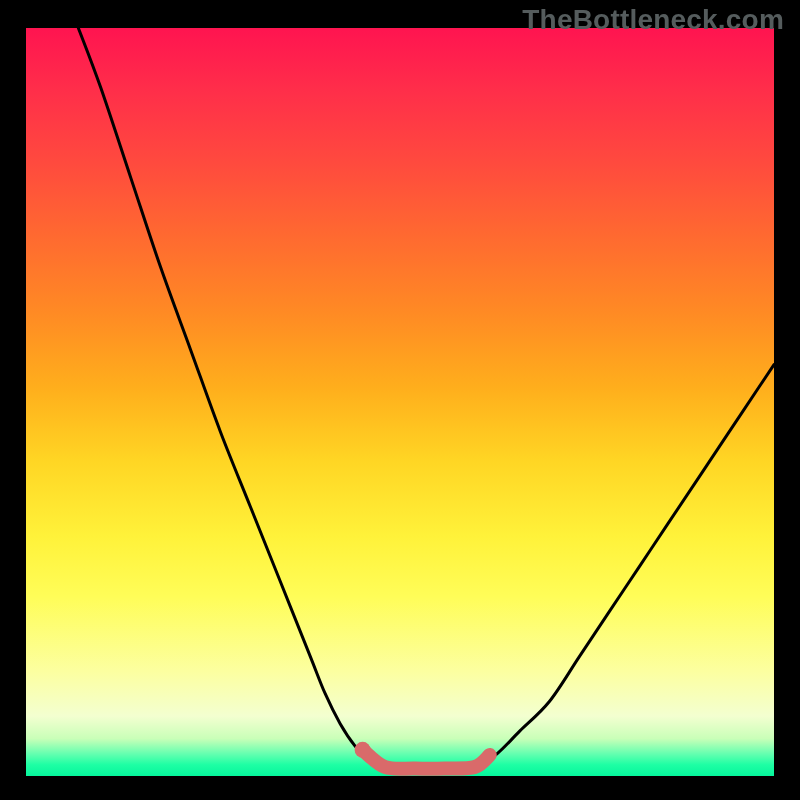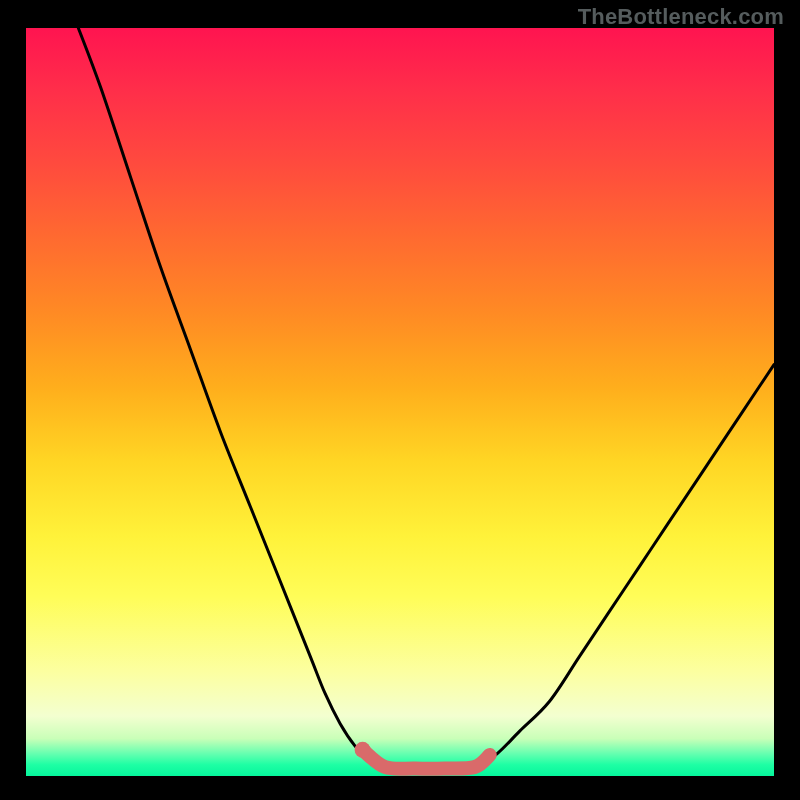--- a/index.html
+++ b/index.html
@@ -42,21 +42,21 @@
       #66ffb0 97%,
       #1effa4 98.5%,
       #06f59c 100%
     );
   }
   .watermark {
     position: absolute;
     top: 4px;
     right: 16px;
     font-family: Arial, Helvetica, sans-serif;
-    font-size: 22px;
+    font-size: 28px;
     font-weight: 600;
     color: #555c5d;
     letter-spacing: 0.2px;
   }
   svg.curves {
     position: absolute;
     left: 26px;
     top: 28px;
     width: 748px;
     height: 748px;

